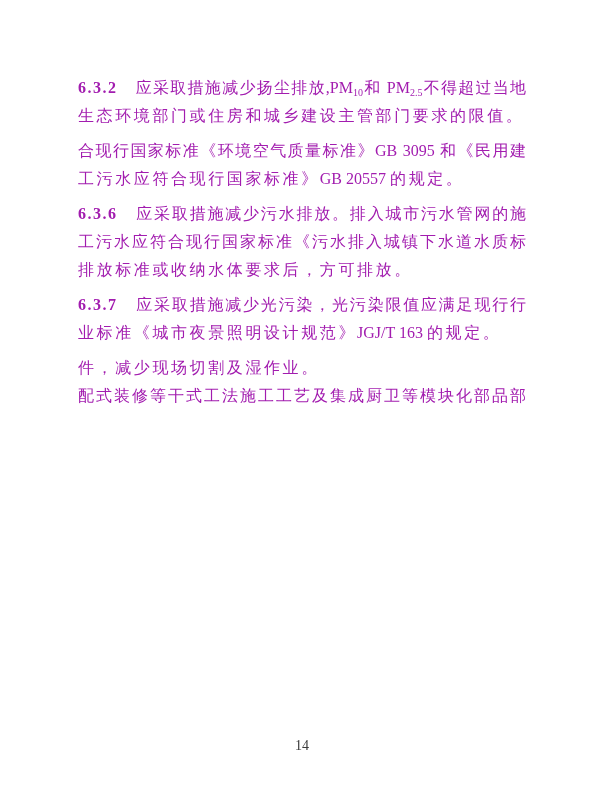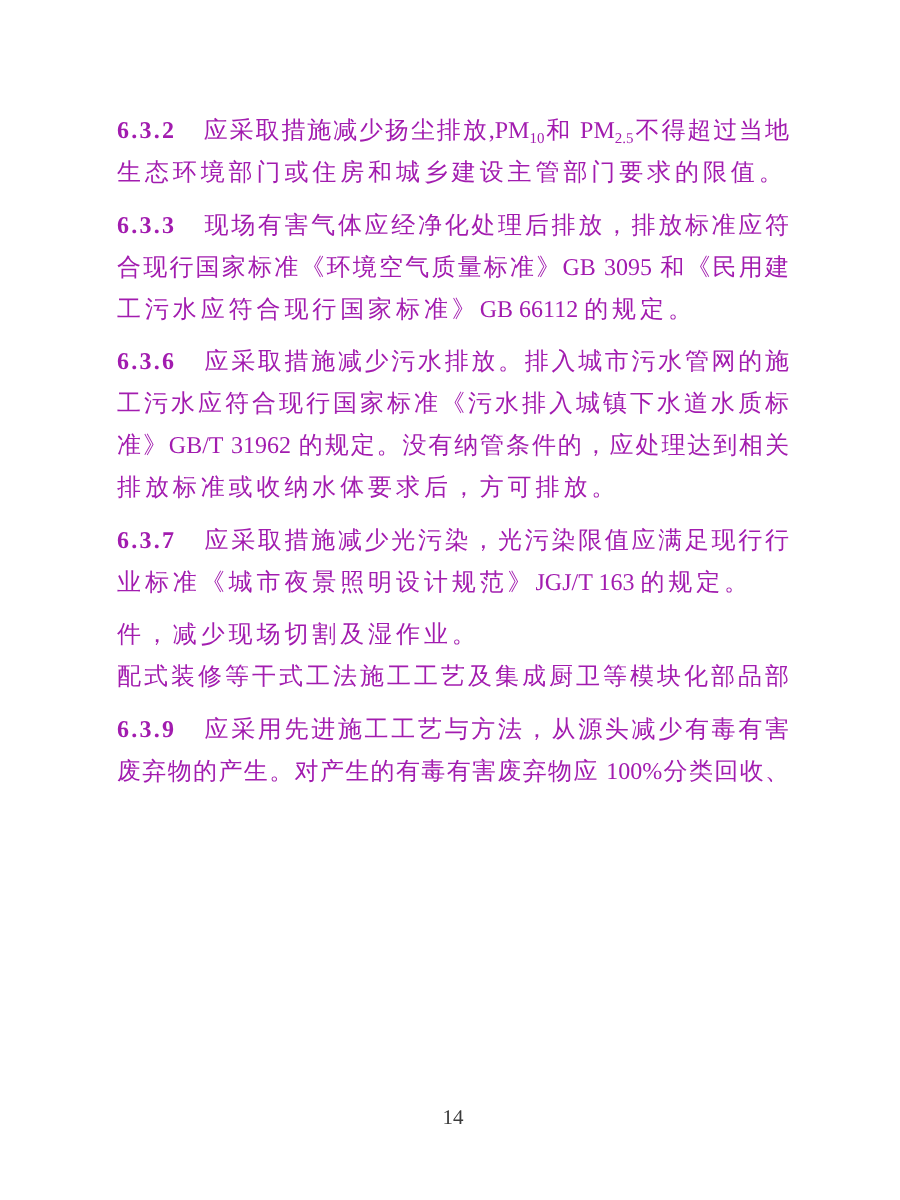--- a/index.html
+++ b/index.html
@@ -63,37 +63,31 @@
 </head>
 <body>
 
 <div class="page">
   <div class="content" id="clause-list">
       <div class="para">
         <div class="line"><span class="num">6.3.2</span>应采取措施减少扬尘排放,PM<span class="sub">10</span>和 PM<span class="sub">2.5</span>不得超过当地</div>
         <div class="line last"><span class="cjk">生态环境部门或住房和城乡建设主管部门要求的限值。</span></div>
       </div>
       <div class="para">
-        <div class="line"><span class="num">6.3.3</span>现场有害气体应经净化处理后排放，排放标准应符</div>
         <div class="line">合现行国家标准《环境空气质量标准》GB 3095 和《民用建</div>
-        <div class="line last"><span class="cjk">工污水应符合现行国家标准》</span><span>GB 66112 </span><span class="cjk">的规定。</span></div>
+        <div class="line last"><span class="cjk">工污水应符合现行国家标准》</span><span>GB 20557 </span><span class="cjk">的规定。</span></div>
       </div>
       <div class="para">
         <div class="line"><span class="num">6.3.6</span>应采取措施减少污水排放。排入城市污水管网的施</div>
         <div class="line">工污水应符合现行国家标准《污水排入城镇下水道水质标</div>
-        <div class="line">准》GB/T 31962 的规定。没有纳管条件的，应处理达到相关</div>
         <div class="line last"><span class="cjk">排放标准或收纳水体要求后，方可排放。</span></div>
       </div>
       <div class="para">
         <div class="line"><span class="num">6.3.7</span>应采取措施减少光污染，光污染限值应满足现行行</div>
         <div class="line last"><span class="cjk">业标准《城市夜景照明设计规范》</span><span>JGJ/T 163 </span><span class="cjk">的规定。</span></div>
       </div>
       <div class="para">
         <div class="line last"><span class="cjk">件，减少现场切割及湿作业。</span></div>
         <div class="line">配式装修等干式工法施工工艺及集成厨卫等模块化部品部</div>
       </div>
-      <div class="para">
-        <div class="line"><span class="num">6.3.9</span>应采用先进施工工艺与方法，从源头减少有毒有害</div>
-        <div class="line">废弃物的产生。对产生的有毒有害废弃物应 100%分类回收、</div>
-      </div>
     </div>
   <div class="pageno">14</div>
 </div>
 
 </body></html>

